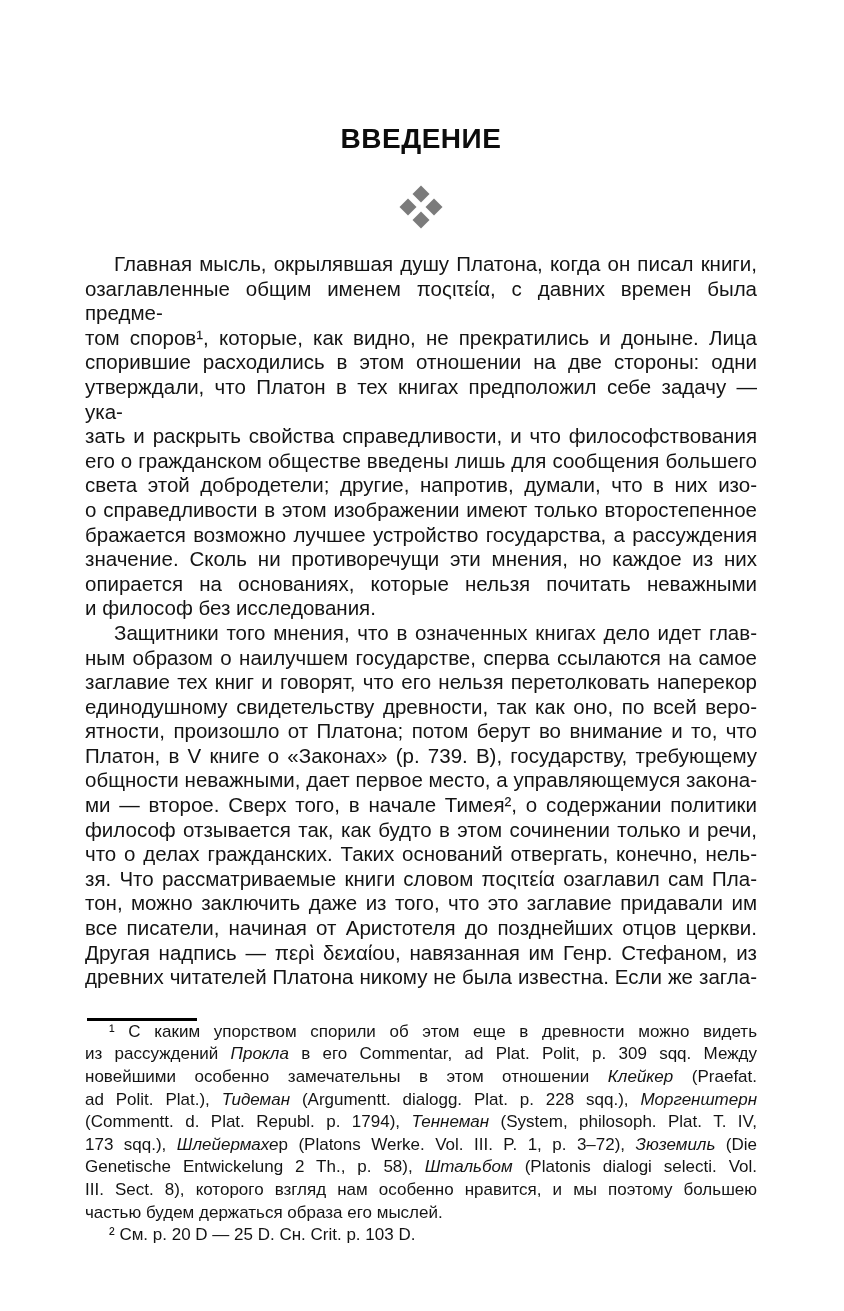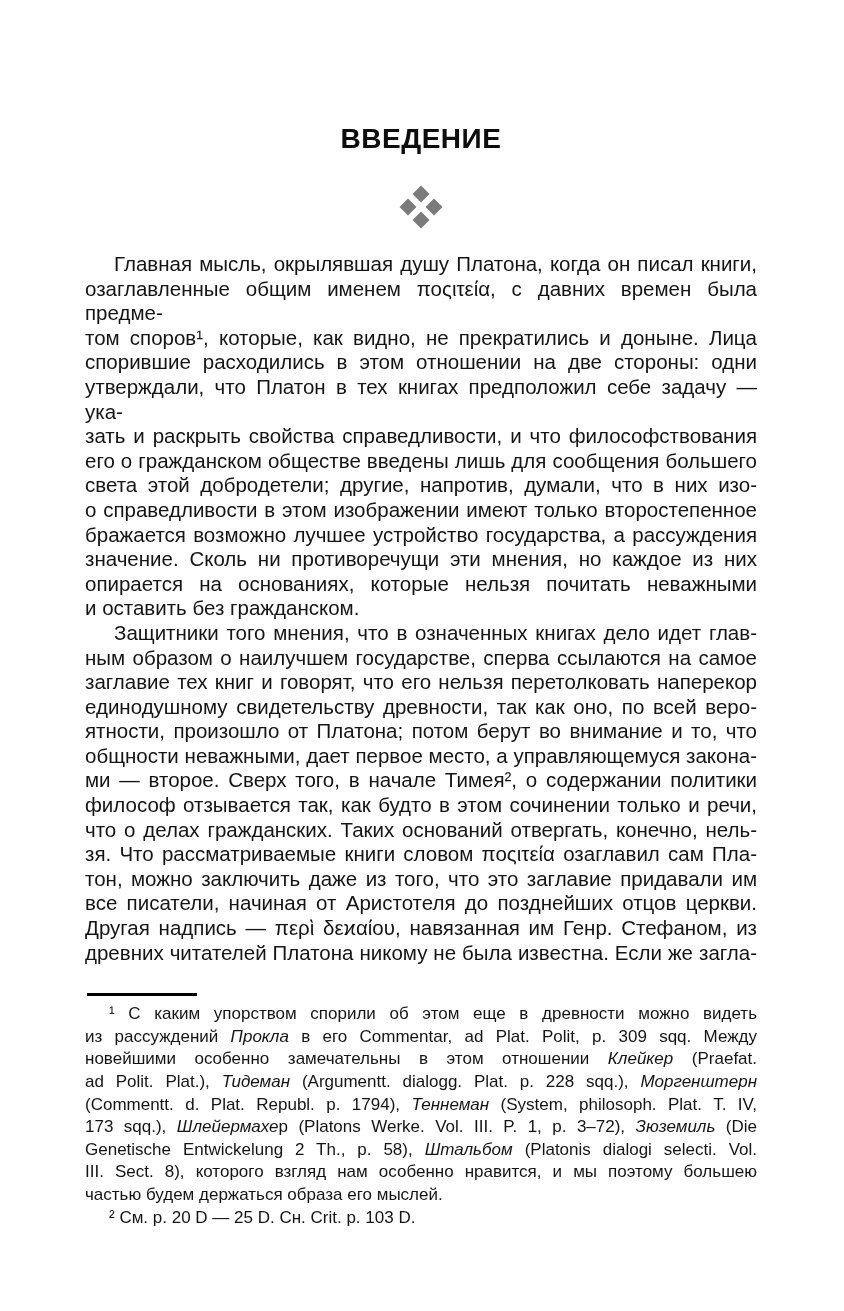--- a/index.html
+++ b/index.html
@@ -55,21 +55,20 @@
   }
   .tline.flush { text-align-last: left; }
   .body-text .tline.indent { text-indent: 29px; }
   .rule {
     width: 110px;
     height: 3px;
     background: #000000;
     margin: 28px 0 0 2px;
   }
   .footnotes {
-    margin-top: 7px;
     font-size: 17px;
     line-height: 22.6px;
   }
   .footnotes .tline.indent { text-indent: 24px; }
   .it { font-style: italic; }
   .para { margin: 0; }
 </style>
 </head>
 <body>
 
@@ -89,28 +88,29 @@
           <div class="tline"><span>том споров¹, которые, как видно, не прекратились и доныне. Лица</span></div>
           <div class="tline"><span>спорившие расходились в этом отношении на две стороны: одни</span></div>
           <div class="tline"><span>утверждали, что Платон в тех книгах предположил себе задачу — ука-</span></div>
           <div class="tline"><span>зать и раскрыть свойства справедливости, и что философствования</span></div>
           <div class="tline"><span>его о гражданском обществе введены лишь для сообщения большего</span></div>
           <div class="tline"><span>света этой добродетели; другие, напротив, думали, что в них изо-</span></div>
           <div class="tline"><span>о справедливости в этом изображении имеют только второстепенное</span></div>
           <div class="tline"><span>бражается возможно лучшее устройство государства, а рассуждения</span></div>
           <div class="tline"><span>значение. Сколь ни противоречущи эти мнения, но каждое из них</span></div>
           <div class="tline"><span>опирается на основаниях, которые нельзя почитать неважными</span></div>
-          <div class="tline flush"><span>и оставить без гражданском.</span></div>
+          <div class="tline flush"><span>и философ без исследования.</span></div>
         </div>
         <div class="para">
           <div class="tline indent"><span>Защитники того мнения, что в означенных книгах дело идет глав-</span></div>
           <div class="tline"><span>ным образом о наилучшем государстве, сперва ссылаются на самое</span></div>
           <div class="tline"><span>заглавие тех книг и говорят, что его нельзя перетолковать наперекор</span></div>
           <div class="tline"><span>единодушному свидетельству древности, так как оно, по всей веро-</span></div>
           <div class="tline"><span>ятности, произошло от Платона; потом берут во внимание и то, что</span></div>
+          <div class="tline"><span>Платон, в V книге о «Законах» (p. 739. B), государству, требующему</span></div>
           <div class="tline"><span>общности неважными, дает первое место, а управляющемуся закона-</span></div>
           <div class="tline"><span>ми — второе. Сверх того, в начале Тимея², о содержании политики</span></div>
           <div class="tline"><span>философ отзывается так, как будто в этом сочинении только и речи,</span></div>
           <div class="tline"><span>что о делах гражданских. Таких оснований отвергать, конечно, нель-</span></div>
           <div class="tline"><span>зя. Что рассматриваемые книги словом ποςιτεία озаглавил сам Пла-</span></div>
           <div class="tline"><span>тон, можно заключить даже из того, что это заглавие придавали им</span></div>
           <div class="tline"><span>все писатели, начиная от Аристотеля до позднейших отцов церкви.</span></div>
           <div class="tline"><span>Другая надпись — περὶ δεϰαίου, навязанная им Генр. Стефаном, из</span></div>
           <div class="tline"><span>древних читателей Платона никому не была известна. Если же загла-</span></div>
         </div>

